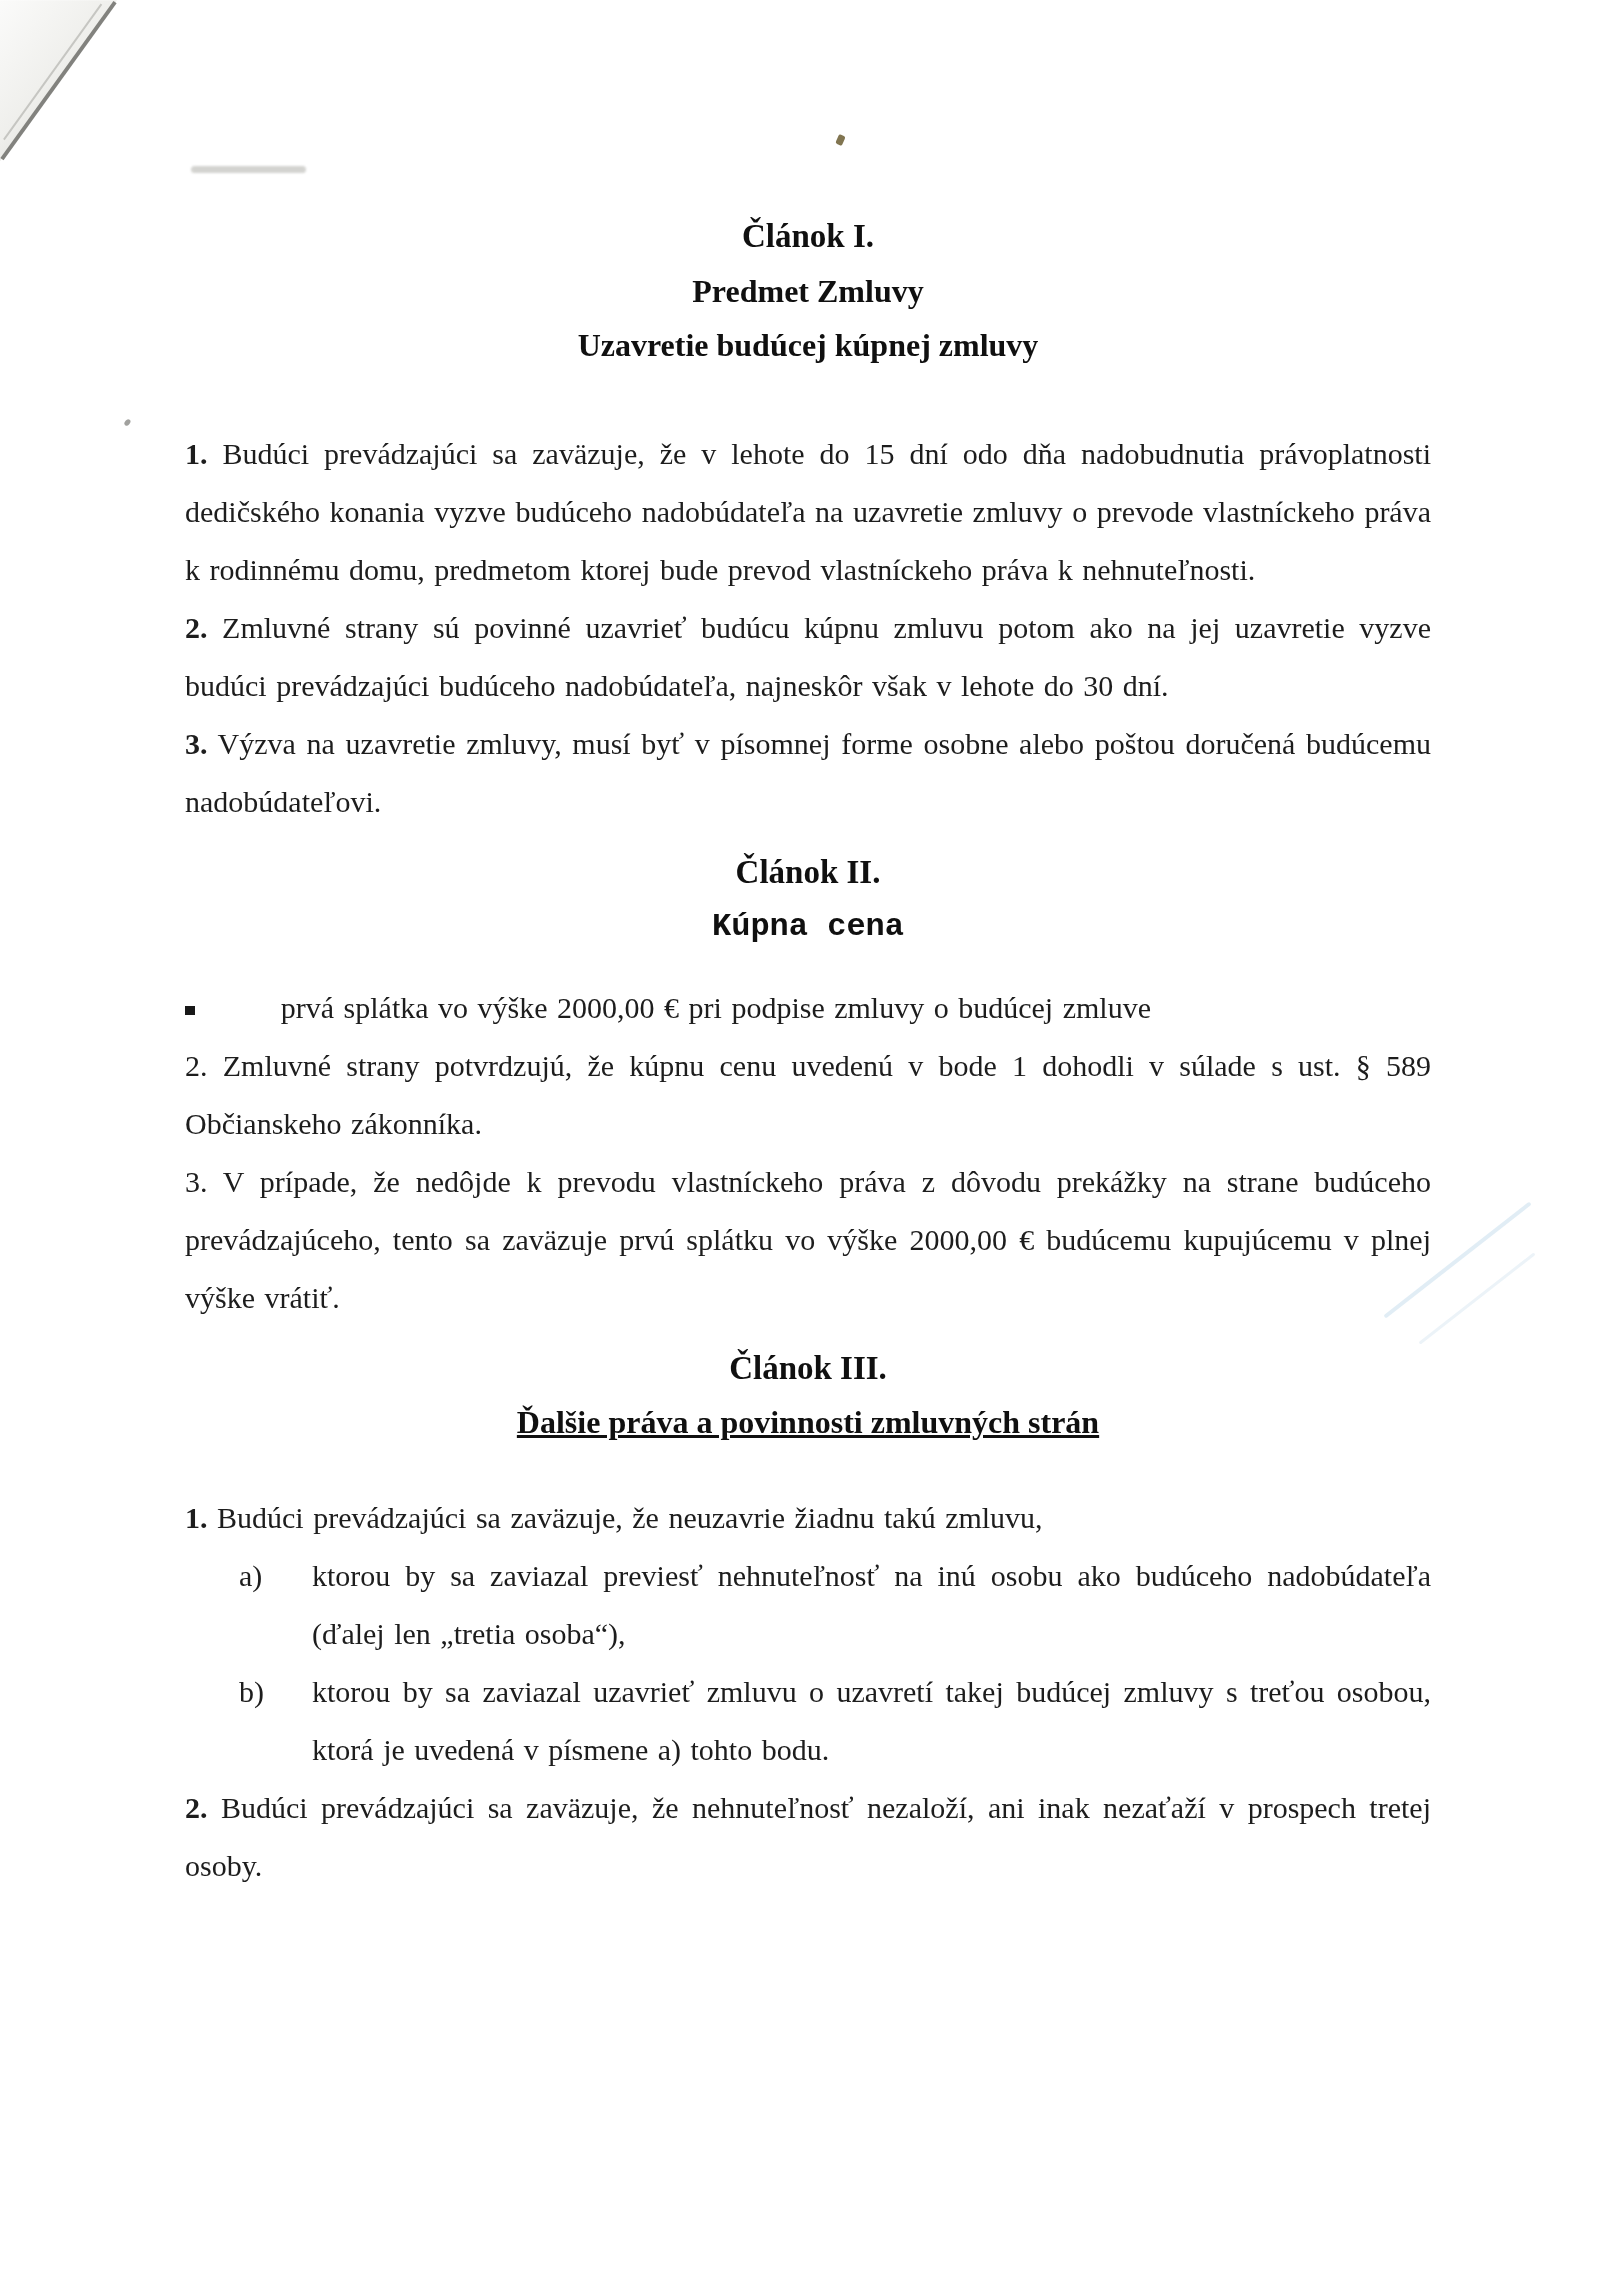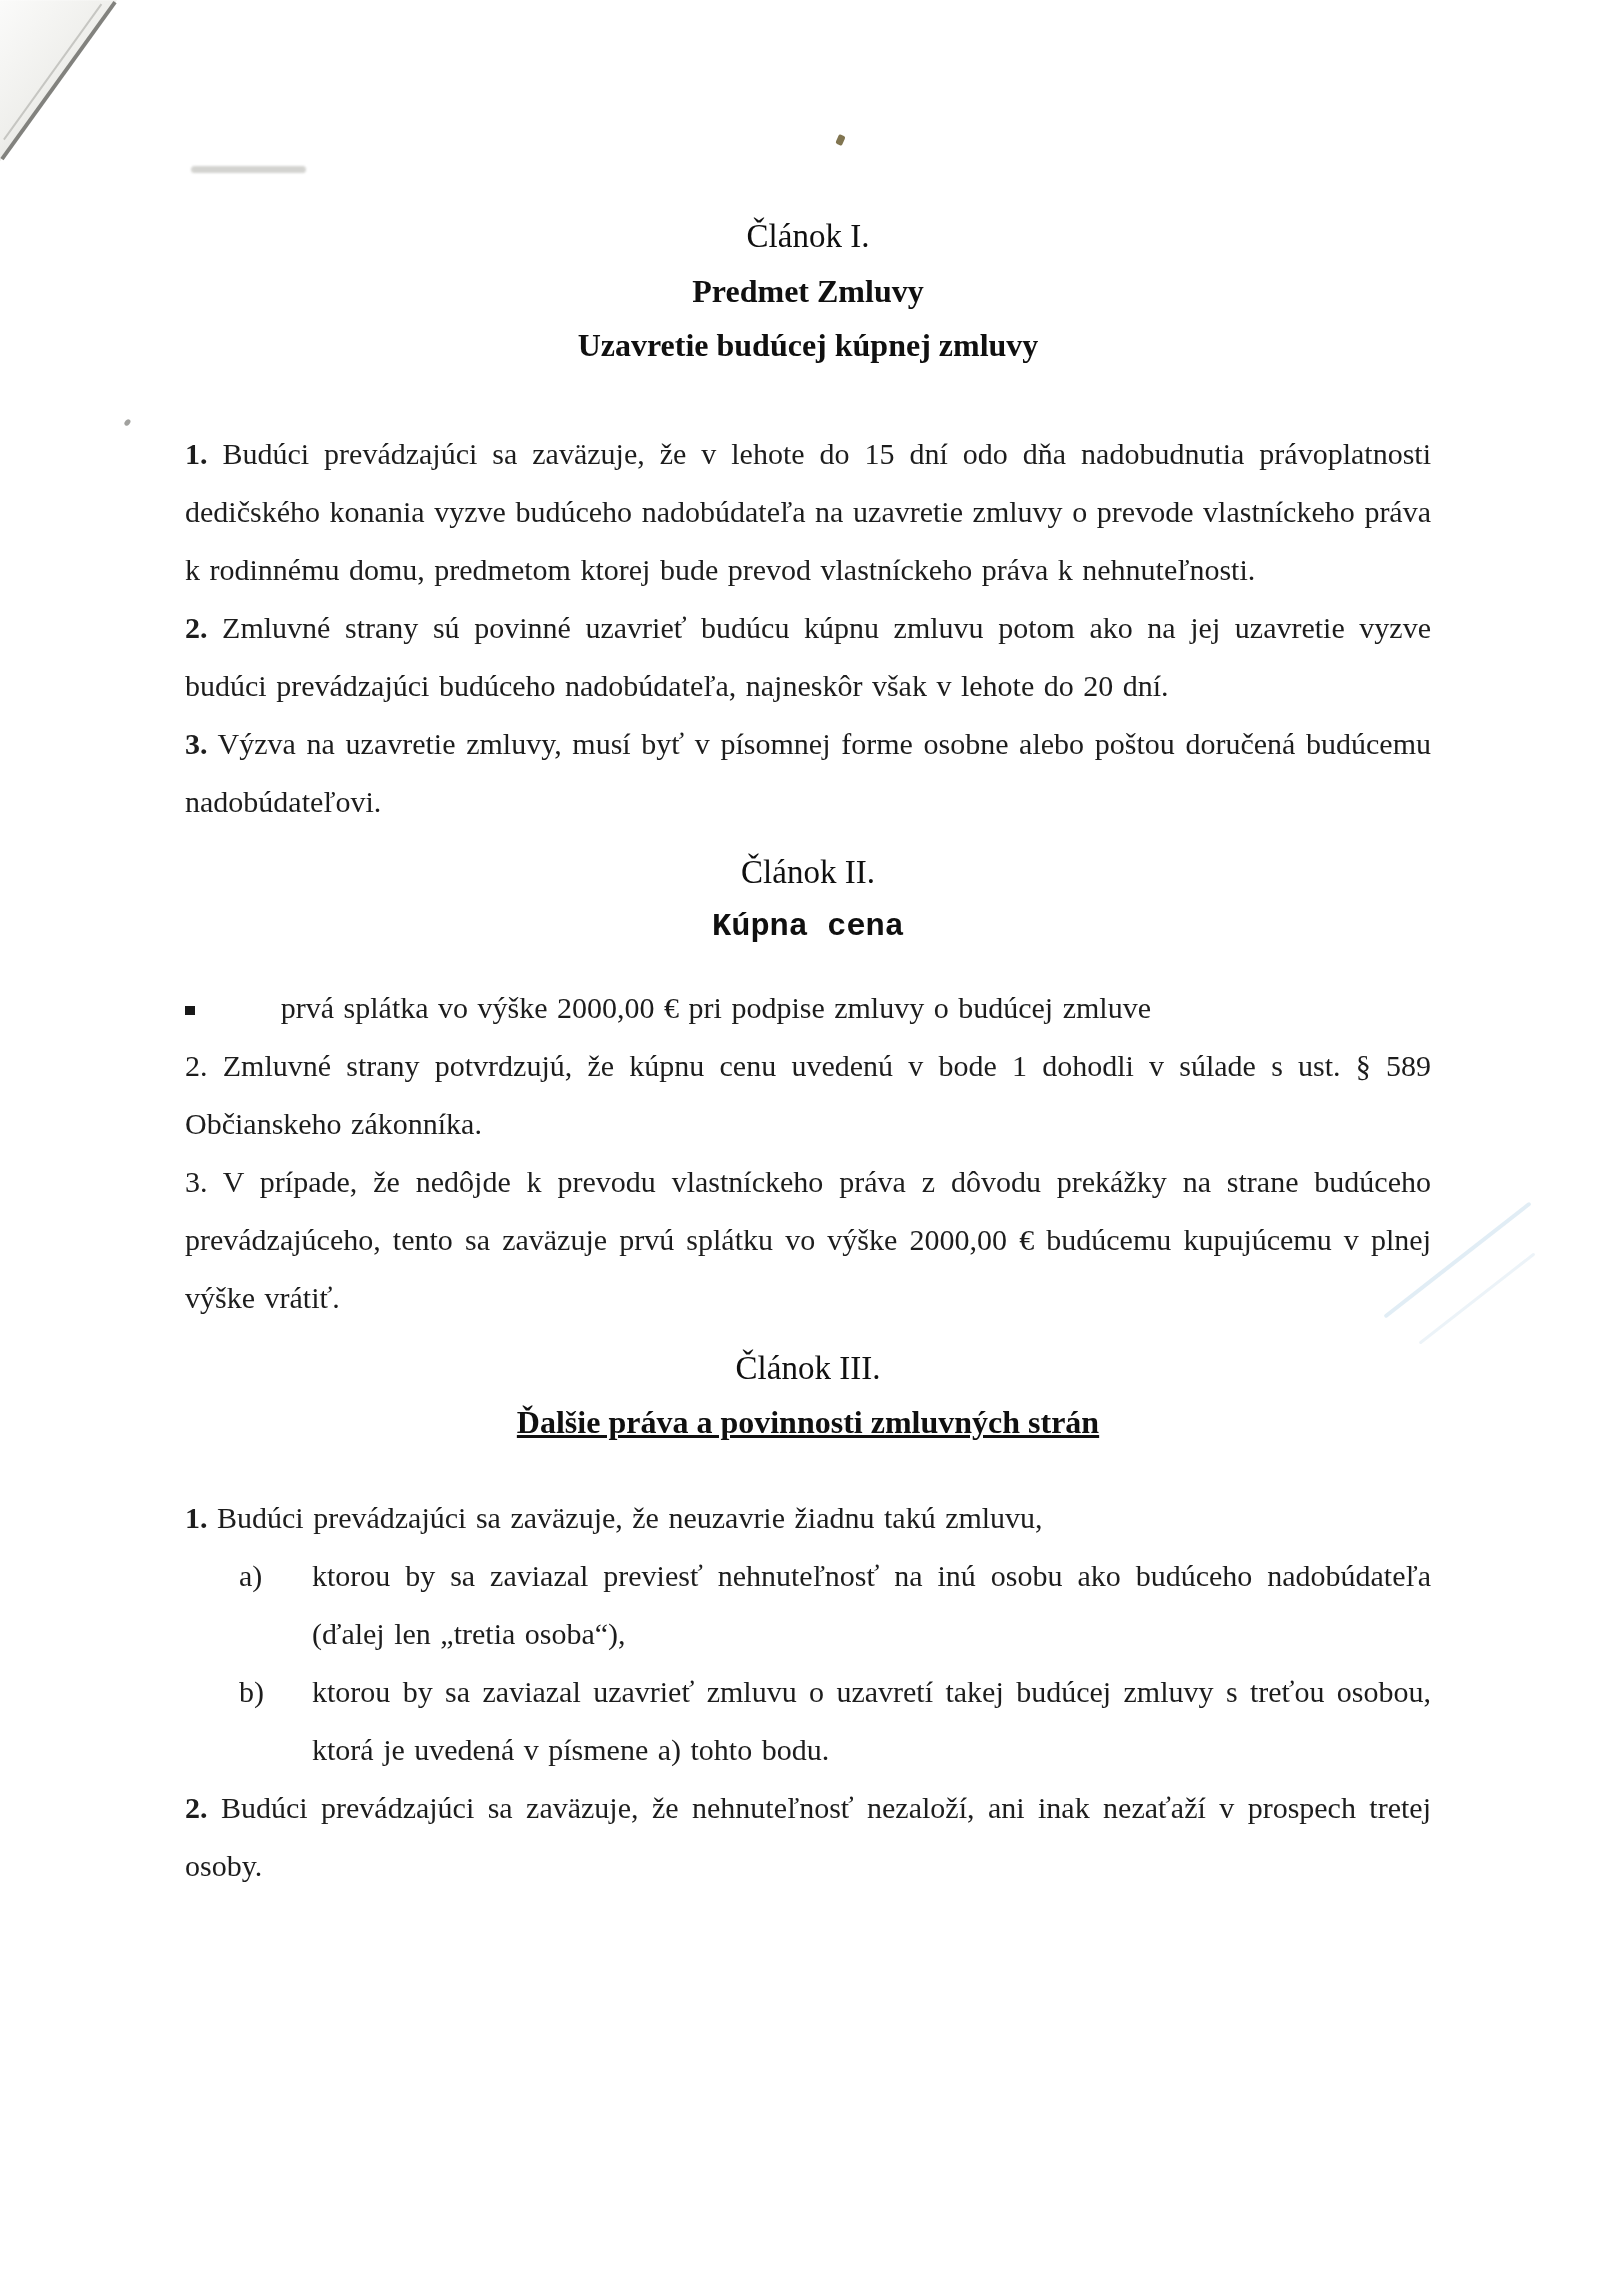--- a/index.html
+++ b/index.html
@@ -5,21 +5,21 @@
   html,body{margin:0;padding:0;background:#9a9a9a;}
   .page{
     position:relative;
     width:1623px;height:2294px;
     background:#ffffff;
     overflow:hidden;
     font-family:"Liberation Serif","DejaVu Serif",serif;
     color:#1d1d1d;
   }
   .content{position:absolute;left:185px;top:217px;width:1246px;}
-  .art-title{font-size:33px;line-height:39px;font-weight:400;text-align:center;margin:0 0 15.6px 0;color:#101010;}
+  .art-title{font-size:33px;line-height:39px;font-weight:700;text-align:center;margin:0 0 15.6px 0;color:#101010;}
   .art-sub{font-size:32px;line-height:39px;font-weight:700;text-align:center;margin:0 0 15.6px 0;color:#101010;}
   .sub-gap-lg{margin-bottom:60px;}
   .sub-gap-md{margin-bottom:33px;font-family:Liberation Mono, monospace;}
   .sub-gap-sm{margin-bottom:47px;text-decoration:underline;}
   .art2-top{margin-top:21.5px;}
   .para{font-size:30px;line-height:58px;text-align:justify;margin:0;word-spacing:2px;}
   .pnum{font-weight:700;}
   
   .sq{display:inline-block;width:9.8px;height:9.8px;background:#181818;margin-bottom:2.9px;}
   .bullet-gap{display:inline-block;width:86px;}
@@ -60,21 +60,21 @@
   <div class="streak1"></div>
   <div class="streak2"></div>
 
   <div class="content">
 
     <h1 class="art-title">Článok I.</h1>
     <h2 class="art-sub">Predmet Zmluvy</h2>
     <h2 class="art-sub sub-gap-lg">Uzavretie budúcej kúpnej zmluvy</h2>
 
     <p class="para"><span class="pnum">1.</span><span> Budúci prevádzajúci sa zaväzuje, že v lehote do 15 dní odo dňa nadobudnutia právoplatnosti dedičského konania vyzve budúceho nadobúdateľa na uzavretie zmluvy o prevode vlastníckeho práva k rodinnému domu, predmetom ktorej bude prevod vlastníckeho práva k nehnuteľnosti.</span></p>
-    <p class="para"><span class="pnum">2.</span><span> Zmluvné strany sú povinné uzavrieť budúcu kúpnu zmluvu potom ako na jej uzavretie vyzve budúci prevádzajúci budúceho nadobúdateľa, najneskôr však v lehote do 20 dní.</span></p>
+    <p class="para"><span class="pnum">2.</span><span> Zmluvné strany sú povinné uzavrieť budúcu kúpnu zmluvu potom ako na jej uzavretie vyzve budúci prevádzajúci budúceho nadobúdateľa, najneskôr však v lehote do 30 dní.</span></p>
     <p class="para"><span class="pnum">3.</span><span> Výzva na uzavretie zmluvy, musí byť v písomnej forme osobne alebo poštou doručená budúcemu nadobúdateľovi.</span></p>
 
     <h1 class="art-title art2-top">Článok II.</h1>
     <h2 class="art-sub sub-gap-md">Kúpna cena</h2>
 
     <p class="para"><span class="sq"></span><span class="bullet-gap"></span><span>prvá splátka vo výške 2000,00 € pri podpise zmluvy o budúcej zmluve</span></p>
     <p class="para">2. Zmluvné strany potvrdzujú, že kúpnu cenu uvedenú v bode 1 dohodli v súlade s ust. § 589 Občianskeho zákonníka.</p>
     <p class="para">3. V prípade, že nedôjde k prevodu vlastníckeho práva z dôvodu prekážky na strane budúceho prevádzajúceho, tento sa zaväzuje prvú splátku vo výške 2000,00 € budúcemu kupujúcemu v plnej výške vrátiť.</p>
 
     <h1 class="art-title art2-top">Článok III.</h1>

